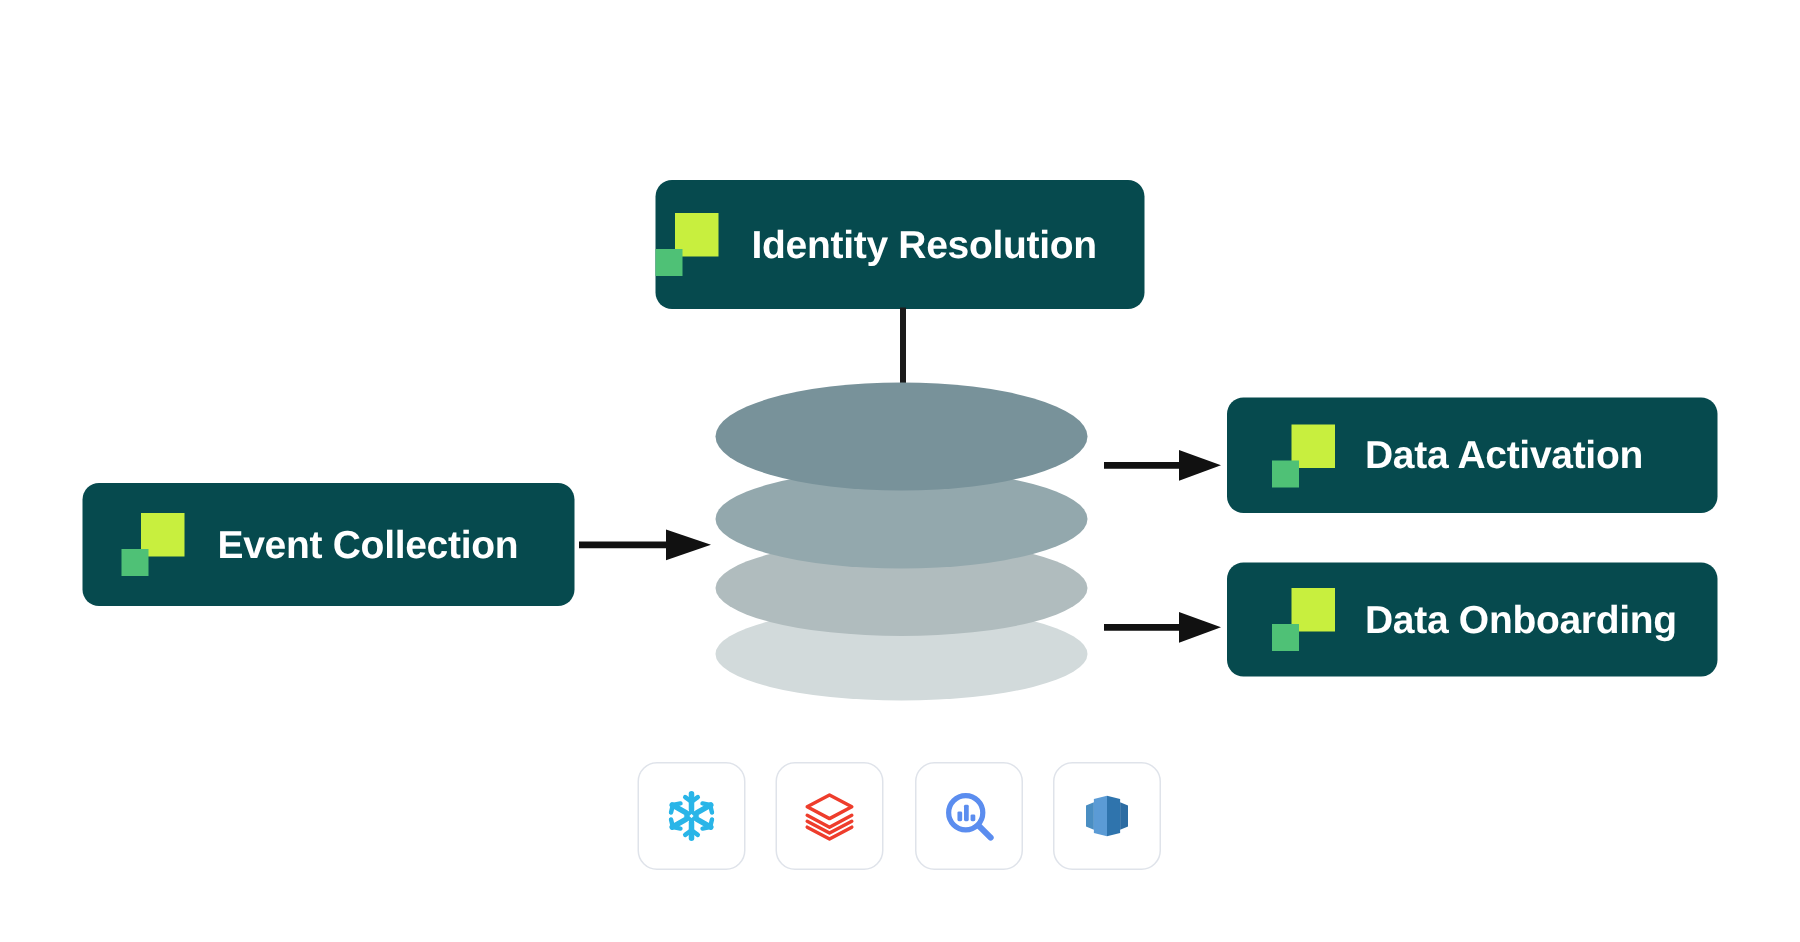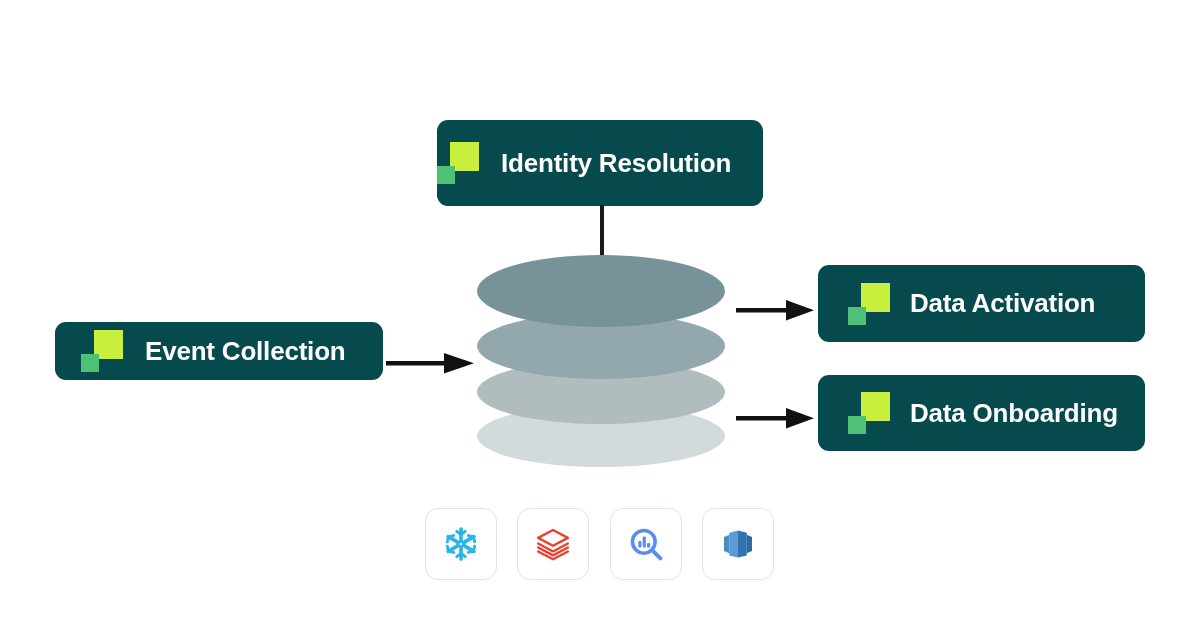--- a/index.html
+++ b/index.html
@@ -59,21 +59,21 @@
     white-space: nowrap;
   }
 
   
   #card-identity-resolution {
     left: 437px; top: 120px; width: 326px; height: 86px;
   }
   #card-identity-resolution .card-label { margin-left: 22px; }
 
   #card-event-collection {
-    left: 55px; top: 322px; width: 328px; height: 58px;
+    left: 55px; top: 322px; width: 328px; height: 82px;
     padding-left: 26px;
   }
   #card-event-collection .card-label { margin-left: 22px; }
 
   #card-data-activation {
     left: 818px; top: 265px; width: 327px; height: 77px;
     padding-left: 30px;
   }
   #card-data-activation .card-label { margin-left: 20px; }
 

